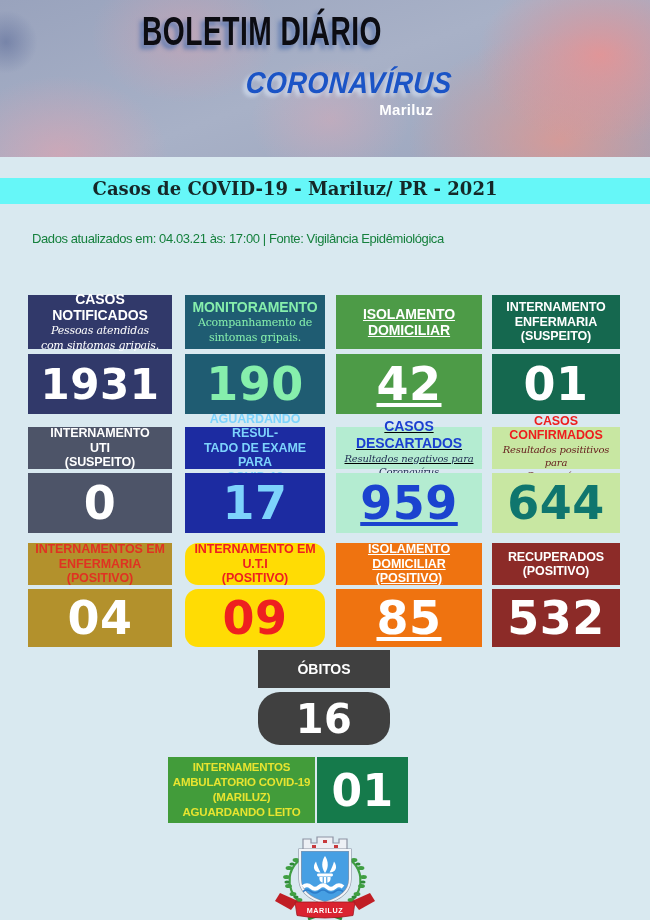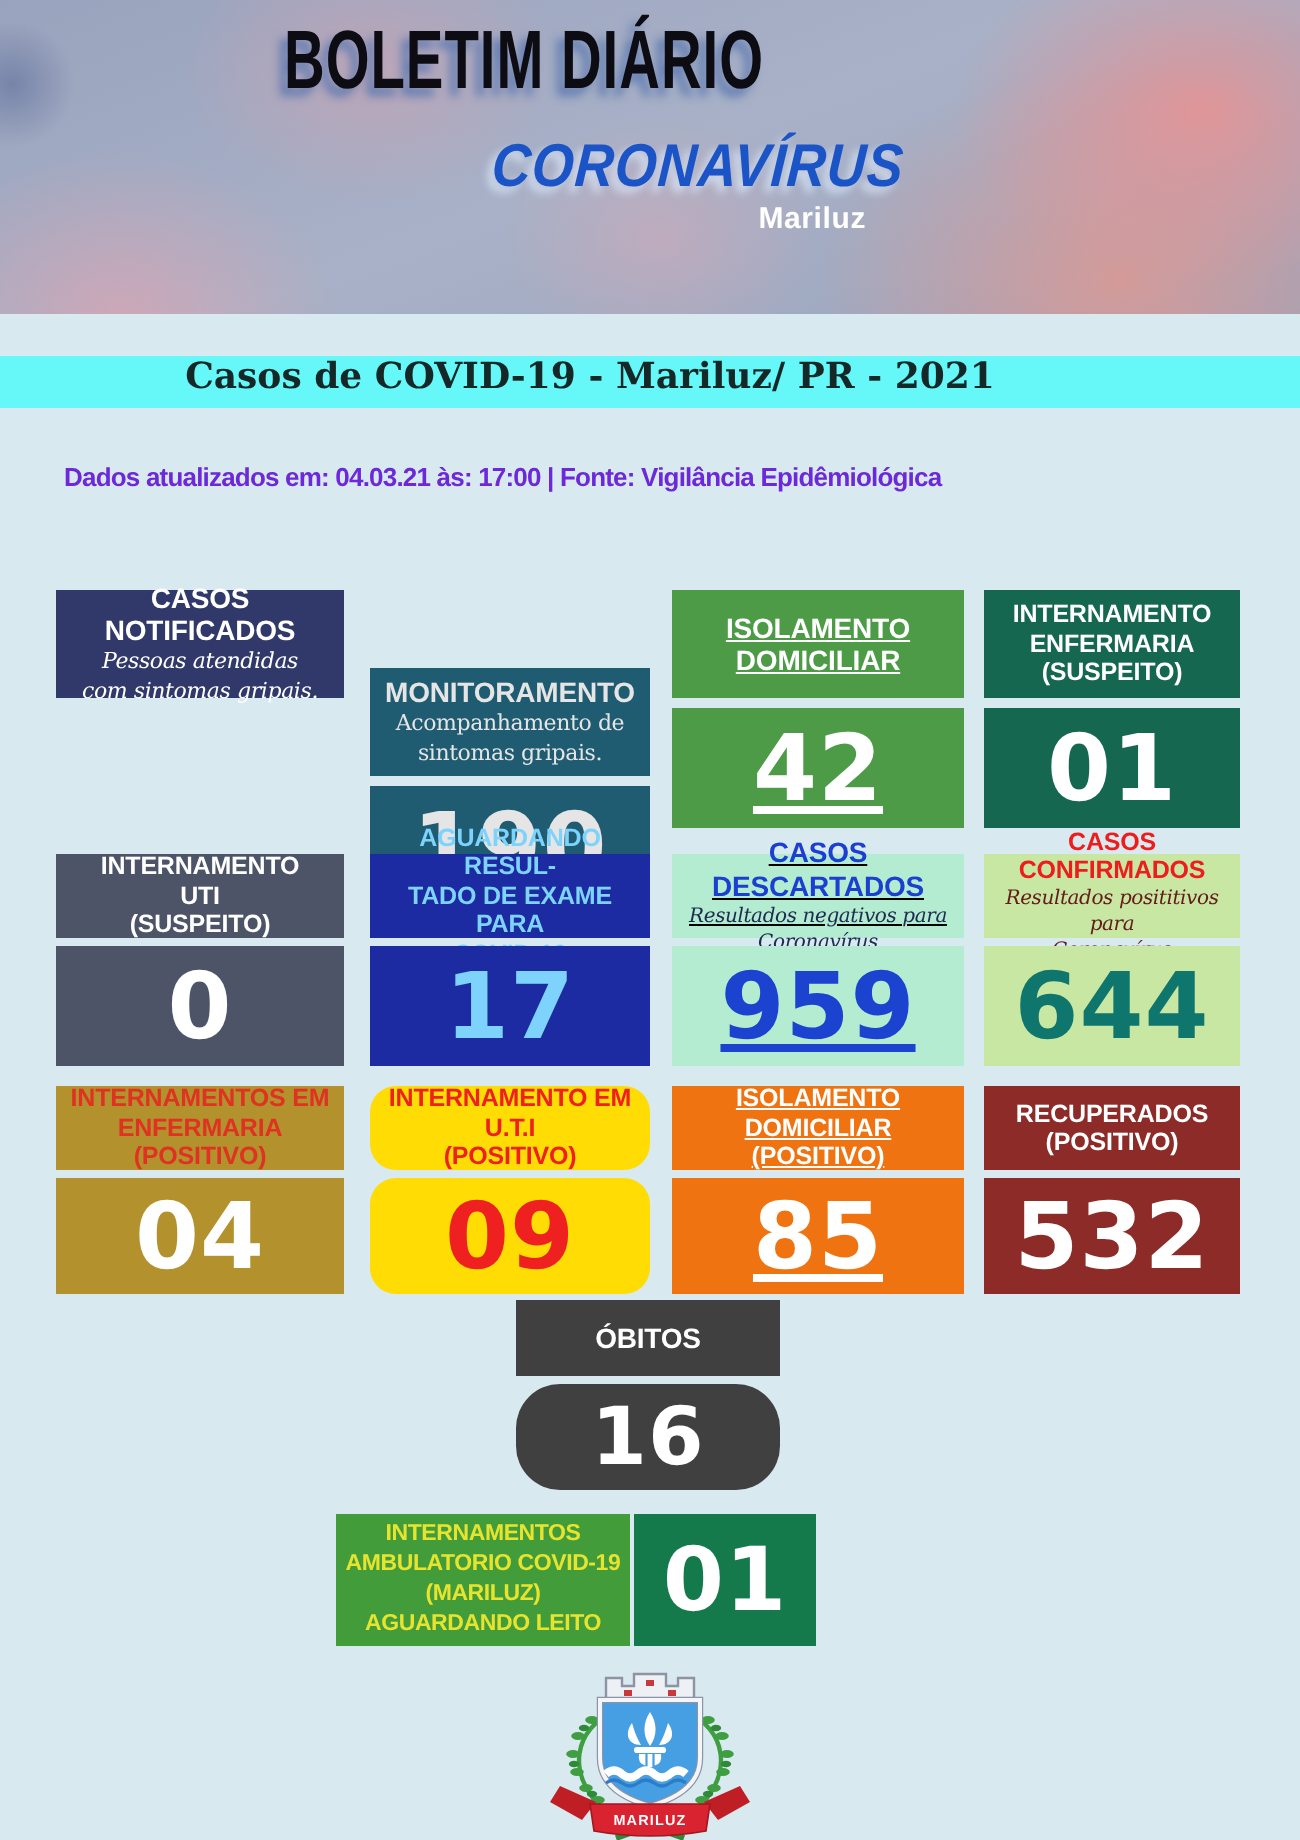--- a/index.html
+++ b/index.html
@@ -26,22 +26,22 @@
     text-shadow:-3px 3px 4px rgba(214,226,244,.9);}
   .city{position:absolute;top:101px;left:343px;width:90px;text-align:right;
     color:#fff;font-weight:bold;font-size:15px;letter-spacing:.3px;}
 
   
   .banner{position:absolute;top:178px;left:0;width:650px;height:26px;background:#66f7f8;
     display:flex;justify-content:center;}
   .banner span{font-family:"DejaVu Serif",serif;font-weight:bold;font-size:18px;
     color:#152828;white-space:nowrap;position:relative;left:-30px;}
 
-  .update{position:absolute;top:231px;left:32px;font-size:13px;font-weight:bold;
-    color:#6d28d9;letter-spacing:-.4px;white-space:nowrap;text-align:right;}
+  .update{position:absolute;top:231px;left:32px;font-size:13px;font-weight:normal;
+    color:#15803d;letter-spacing:-.4px;white-space:nowrap;text-align:right;}
 
   
   .tbox,.vbox{position:absolute;display:flex;flex-direction:column;align-items:center;
     justify-content:center;text-align:center;box-sizing:border-box;padding:2px 3px;}
   .ct{font-weight:bold;font-size:12.5px;line-height:1.15;white-space:pre-line;letter-spacing:-.1px;}
   .ct.big{font-size:14px;}
   .cs{font-family:"DejaVu Serif",serif;font-style:italic;font-size:11px;line-height:1.3;
     white-space:pre-line;margin-top:1px;letter-spacing:-.2px;}
   .cs.small{font-size:10px;}
   .cs.upright{font-style:normal;}
@@ -53,21 +53,21 @@
   
   .col1{left:28px;width:144px;} .col2{left:185px;width:140px;}
   .col3{left:336px;width:146px;text-decoration:underline;} .col4{left:492px;width:128px;}
   
   .r1t{top:295px;height:54px;} .r1v{top:354px;height:60px;}
   .r2t{top:427px;height:42px;} .r2v{top:473px;height:60px;}
   .r3t{top:543px;height:42px;} .r3v{top:589px;height:58px;}
 
   
   .c1{background:#31396a;color:#fff;}
-  .c2{background:#1f5c72;color:#e5e5e5;margin-top:39px;}
+  .c2{background:#1f5c72;color:#86efac;}
   .c3{background:#4d9b47;color:#fff;}
   .c4{background:#15684f;color:#fff;}
   .c5{background:#4d5468;color:#fff;}
   .c6{background:#1c2ba1;color:#7dd3fc;}
   .c7{background:#b4ecd1;}
   .c7 .ct{color:#1b3fd0;} .c7 .cs{color:#1d2b50;} .c7.vbox{color:#1b43cf;}
   .c8{background:#c8e7a2;}
   .c8 .ct{color:#ee1d1d;} .c8 .cs{color:#641b1b;} .c8.vbox{color:#0f766e;}
   .c9{background:#b3912c;}
   .c9 .ct{color:#e03222;} .c9.vbox{color:#fff;}
@@ -104,20 +104,23 @@
   <div class="banner">
     <span>Casos de COVID-19 - Mariluz/ PR - 2021</span>
   </div>
 
   <div class="update">Dados atualizados em: 04.03.21 às: 17:00 | Fonte: Vigilância Epidêmiológica</div>
 
   <div class="tbox col1 r1t c1">
     <div class="ct big">CASOS NOTIFICADOS</div>
     <div class="cs">Pessoas atendidas
 com sintomas gripais.</div>
+  </div>
+  <div class="vbox col1 r1v c1">
+    <span class="val v4">1931</span>
   </div>
 
   <div class="tbox col2 r1t c2">
     <div class="ct big">MONITORAMENTO</div>
     <div class="cs upright">Acompanhamento de
 sintomas gripais.</div>
   </div>
   <div class="vbox col2 r1v c2">
     <span class="val">190</span>
   </div>

